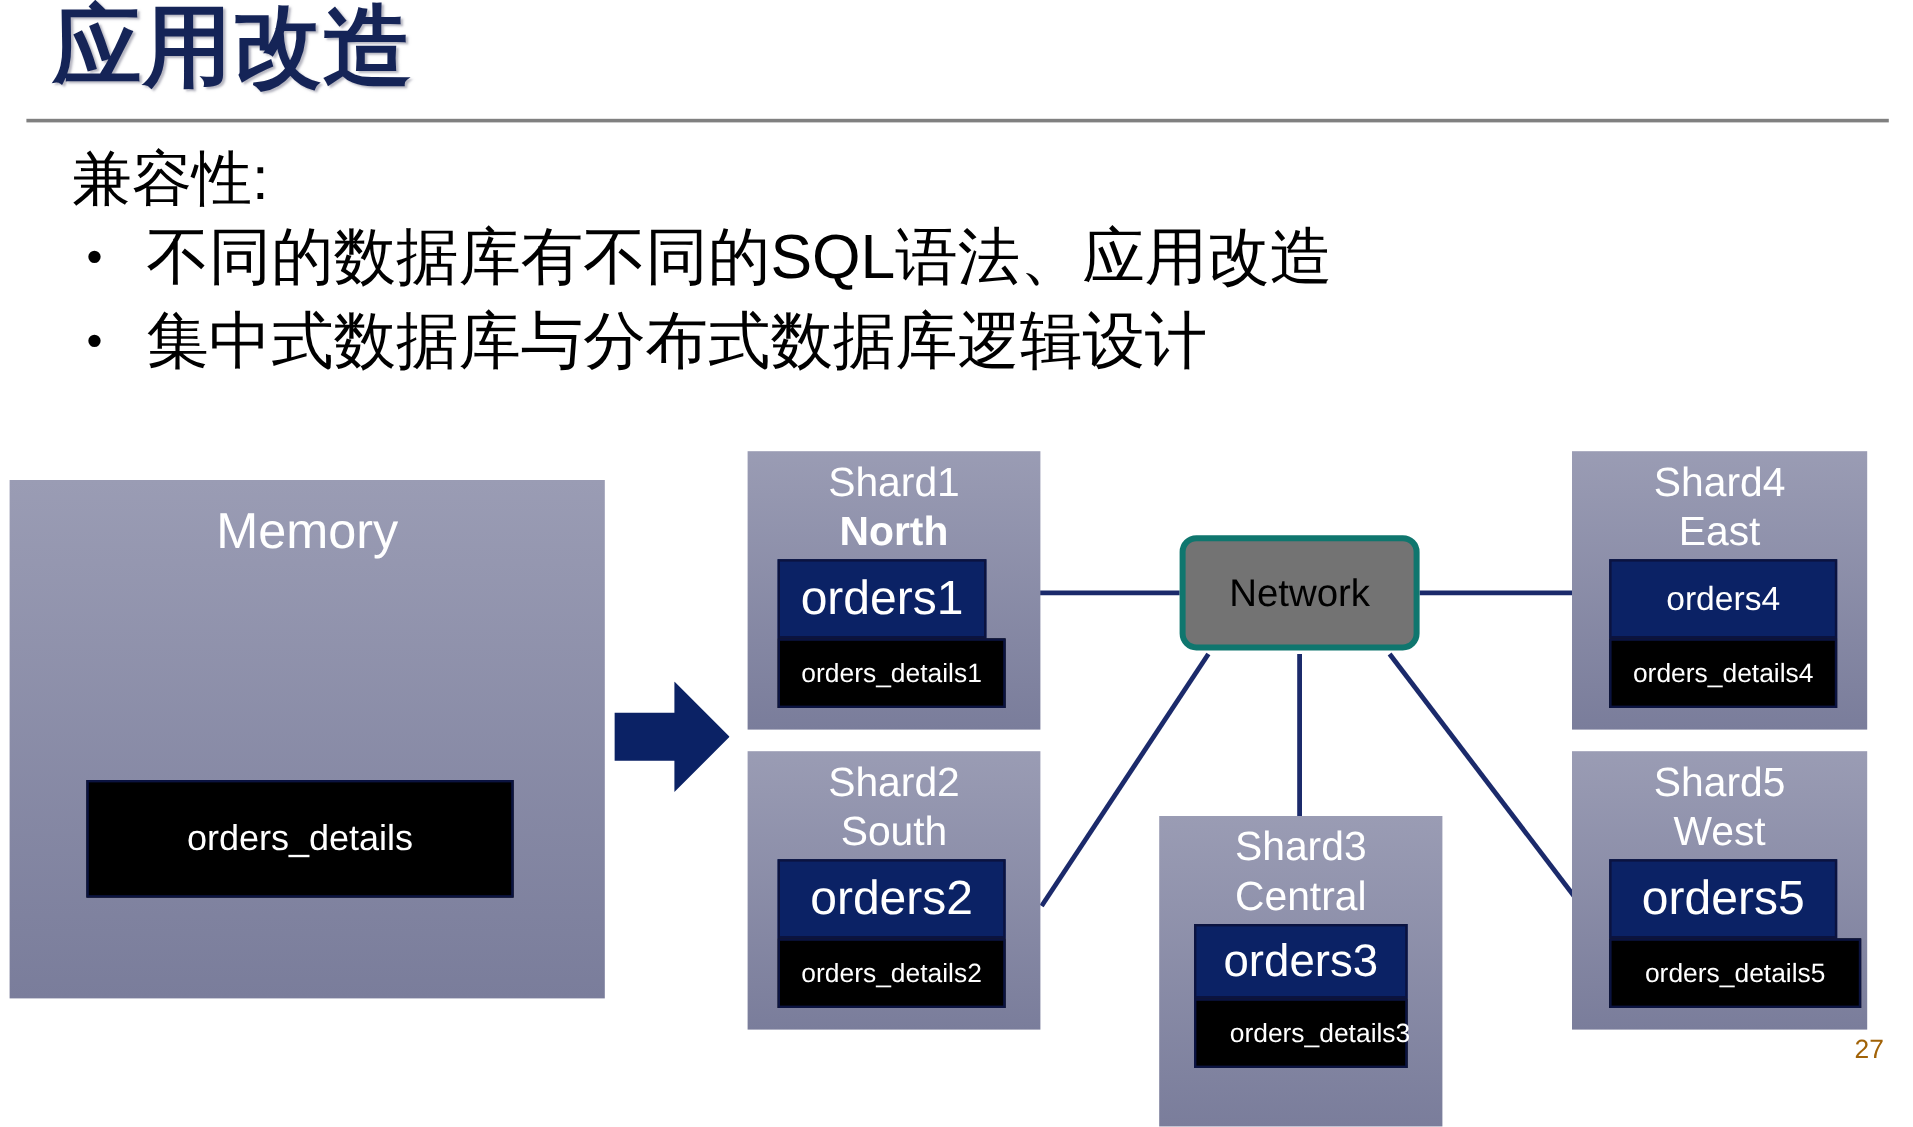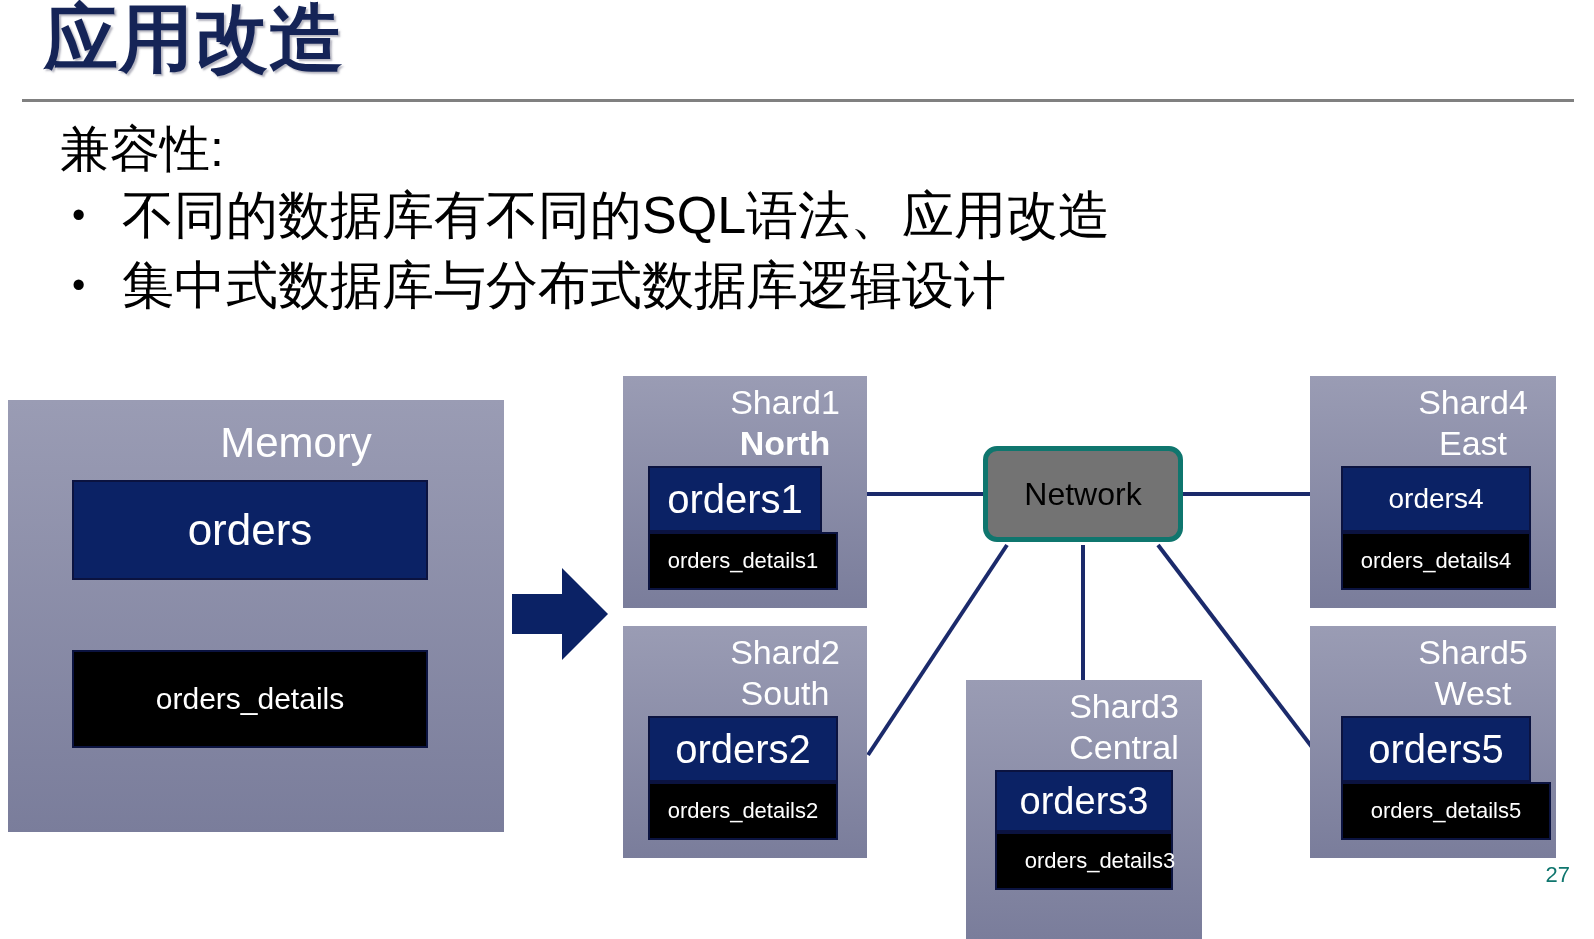--- a/index.html
+++ b/index.html
@@ -96,21 +96,20 @@
     box-sizing: border-box;
   }
   .panel-title {
     width: 100%;
     text-align: center;
     color: #ffffff;
     font-size: 34px;
     line-height: 41px;
     padding-top: 6px;
     box-sizing: border-box;
-    margin-left: 40px;
   }
   .panel-title.big {
     font-size: 42px;
     line-height: 50px;
     padding-top: 18px;
   }
 
   .tbl {
     position: absolute;
     box-sizing: border-box;
@@ -176,21 +175,21 @@
     color: #000000;
     font-size: 32px;
     box-sizing: border-box;
   }
 
   #page-number {
     position: absolute;
     right: 24px;
     top: 862px;
     font-size: 22px;
-    color: #0f766e;
+    color: #a16207;
   }
 </style>
 </head>
 <body>
 
 <div id="slide">
 
   <div id="slide-title">应用改造</div>
   <div id="title-rule"></div>
 
@@ -219,21 +218,20 @@
 
         <line x1="1083" y1="545" x2="1083" y2="688"></line>
 
         <line x1="1158" y1="545" x2="1318" y2="755"></line>
       </g>
     </svg>
 
     <div class="panel" id="memory-panel">
       <div class="panel-title big">Memory</div>
     </div>
-    <div class="tbl orders" id="memory-orders">orders</div>
     <div class="tbl details" id="memory-details">orders_details</div>
 
     <svg id="flow-arrow" viewBox="0 0 96 92">
       <polygon points="0,26 50,26 50,0 96,46 50,92 50,66 0,66" fill="#0b2265"></polygon>
     </svg>
 
     <div class="panel" style="left:623px; top:376px; width:244px; height:232px;">
       <div class="panel-title">Shard1</div>
       <div class="panel-title" style="padding-top:0;font-weight:bold;">North</div>
     </div>

